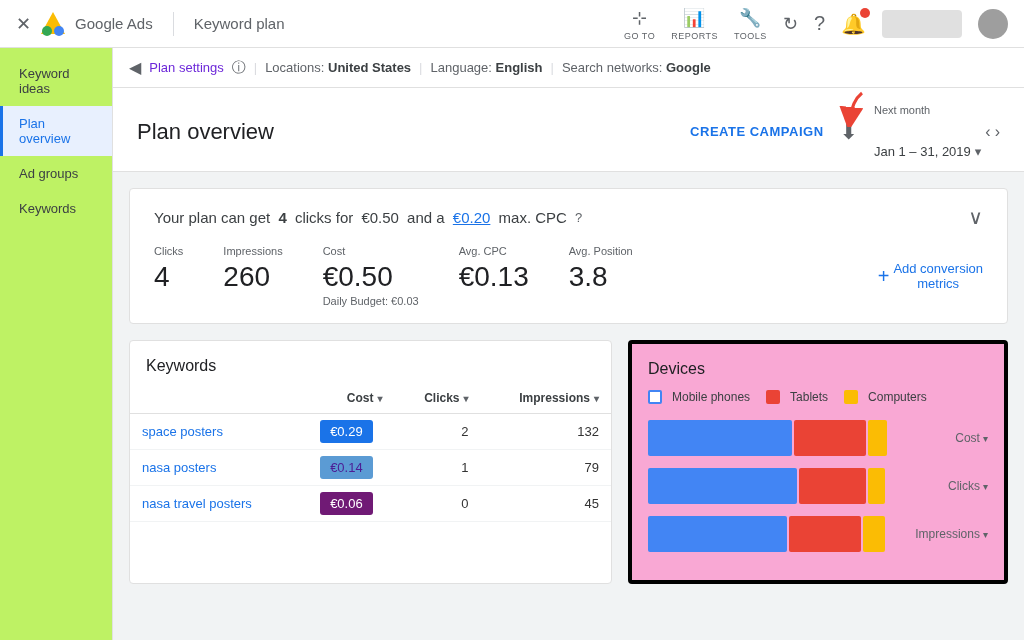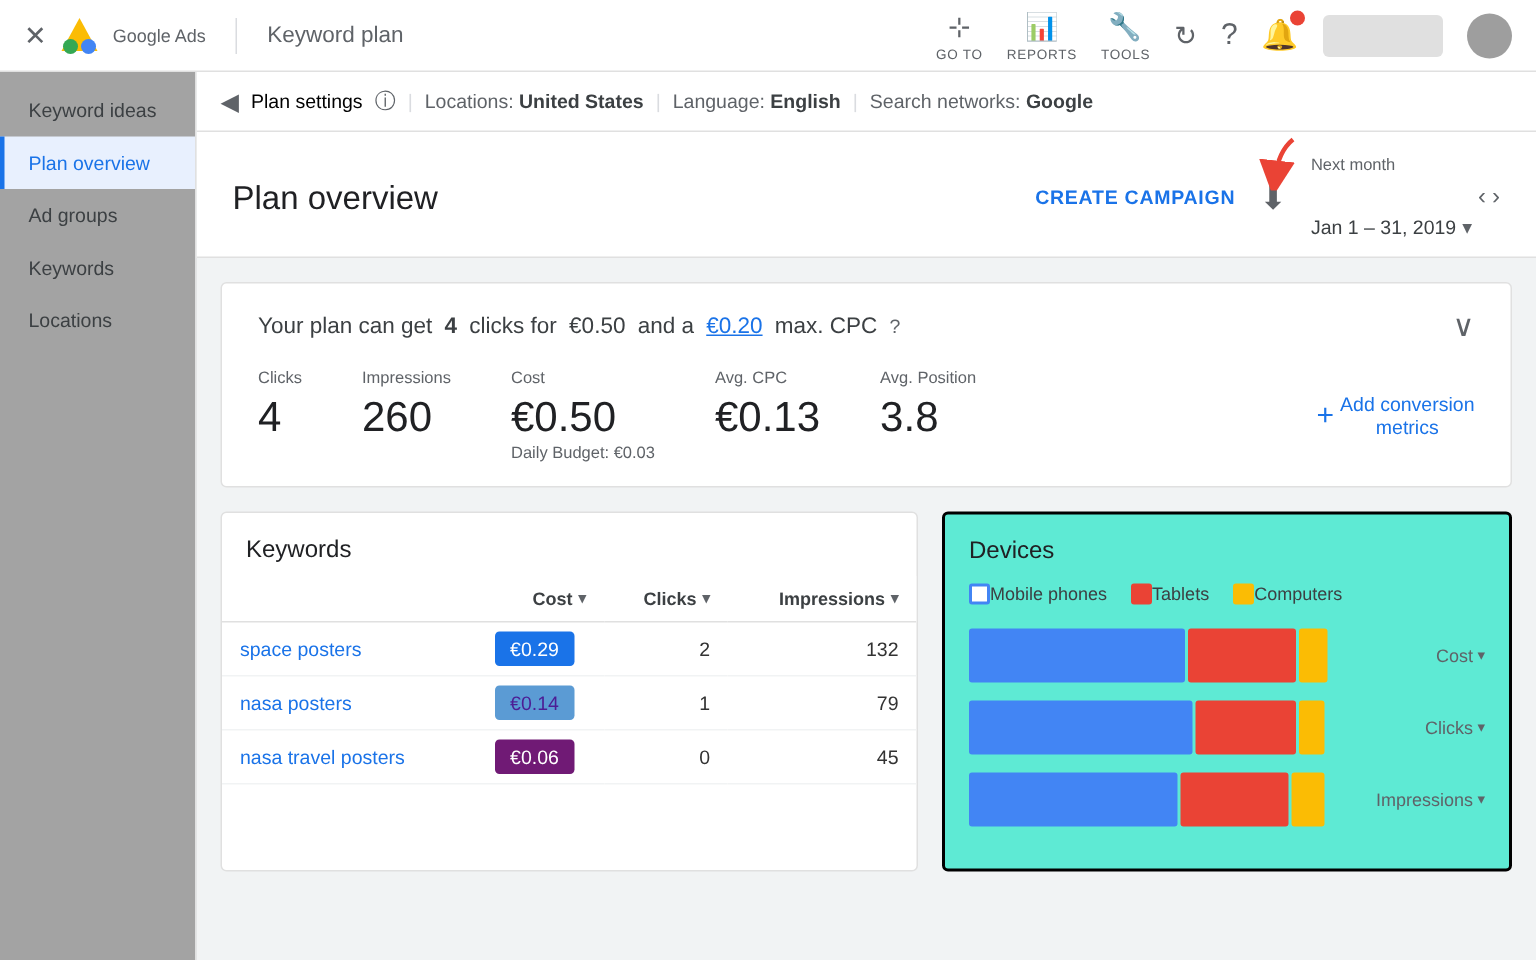--- a/index.html
+++ b/index.html
@@ -12,42 +12,42 @@
       display: flex;
       align-items: center;
       padding: 0 16px;
       border-bottom: 1px solid #e0e0e0;
       position: relative;
       z-index: 10;
     }
     .top-nav-left { display: flex; align-items: center; gap: 8px; }
     .close-icon { color: #5f6368; font-size: 18px; cursor: pointer; }
     .google-ads-logo { display: flex; align-items: center; gap: 4px; }
-    .logo-text { font-size: 12px; font-weight: 500; color: #5f6368; margin-left: 4px; }
+    .logo-text { font-size: 15px; font-weight: 500; color: #5f6368; margin-left: 4px; }
     .divider-v { width: 1px; height: 24px; background: #dadce0; margin: 0 12px; }
     .keyword-plan-text { font-size: 15px; color: #5f6368; }
     .top-nav-right { margin-left: auto; display: flex; align-items: center; gap: 16px; }
     .nav-icon-group { display: flex; flex-direction: column; align-items: center; cursor: pointer; }
     .nav-icon-group .icon-label { font-size: 9px; color: #5f6368; margin-top: 2px; letter-spacing: 0.5px; }
     .nav-icon { font-size: 18px; color: #5f6368; }
     .refresh-icon { font-size: 18px; color: #5f6368; cursor: pointer; }
     .help-icon { font-size: 20px; color: #5f6368; cursor: pointer; }
     .bell-icon-wrap { position: relative; }
     .bell-icon { font-size: 20px; color: #5f6368; cursor: pointer; }
     .bell-badge { position: absolute; top: -4px; right: -4px; background: #ea4335; border-radius: 50%; width: 10px; height: 10px; }
     .account-bar { width: 80px; height: 28px; background: #e0e0e0; border-radius: 4px; }
     .avatar { width: 30px; height: 30px; border-radius: 50%; background: #9e9e9e; cursor: pointer; }
 
     
     .main-layout { display: flex; height: calc(640px - 48px); }
 
     
     .sidebar {
-      width: 131px;
-      background: #a3a3a3;
+      width: 113px;
+      background: #bef264;
       border-right: 1px solid #e0e0e0;
       padding-top: 8px;
       flex-shrink: 0;
     }
     .sidebar-item {
       padding: 10px 16px;
       cursor: pointer;
       font-size: 13px;
       color: #3c4043;
       border-left: 3px solid transparent;
@@ -67,21 +67,21 @@
       background: #fff;
       border-bottom: 1px solid #e0e0e0;
       padding: 0 16px;
       height: 40px;
       display: flex;
       align-items: center;
       gap: 8px;
       font-size: 13px;
     }
     .back-arrow { color: #5f6368; cursor: pointer; font-size: 16px; }
-    .plan-settings-label { font-weight: 500; color: #000000; }
+    .plan-settings-label { font-weight: 500; color: #6d28d9; }
     .settings-info-icon { color: #5f6368; font-size: 14px; }
     .settings-divider { color: #dadce0; }
     .settings-item { color: #5f6368; }
     .settings-item strong { color: #3c4043; }
 
     
     .plan-overview-header {
       background: #fff;
       padding: 16px 24px 12px;
       display: flex;
@@ -173,30 +173,30 @@
     .keywords-table td:first-child { text-align: left; }
     .keyword-link { color: #1a73e8; cursor: pointer; text-decoration: none; }
     .cost-cell-1 { background: #1a73e8; color: #fff; border-radius: 3px; padding: 4px 10px; font-size: 13px; }
     .cost-cell-2 { background: #5b9bd4; color: #4c1d95; border-radius: 3px; padding: 4px 10px; font-size: 13px; }
     .cost-cell-3 { background: #701a75; color: #fff; border-radius: 3px; padding: 4px 10px; font-size: 13px; }
     .th-with-arrow { display: flex; align-items: center; justify-content: flex-end; gap: 4px; }
     .sort-arrow { color: #5f6368; font-size: 10px; }
 
     
     .devices-card {
-      background: #5eead4;
+      background: #f9a8d4;
       border-radius: 4px;
-      border: 2px solid #000000;
+      border: 4px solid #000000;
       width: 380px;
       flex-shrink: 0;
       padding: 16px;
     }
     .devices-header { font-size: 16px; font-weight: 500; color: #202124; margin-bottom: 12px; }
     .devices-legend { display: flex; align-items: center; gap: 16px; margin-bottom: 16px; flex-wrap: wrap; }
-    .legend-item { display: flex; align-items: center; gap: 0; font-size: 12px; color: #3c4043; }
+    .legend-item { display: flex; align-items: center; gap: 10px; font-size: 12px; color: #3c4043; }
     .legend-dot { width: 12px; height: 12px; border-radius: 2px; }
     .legend-dot.mobile { background: #4285f4; border: 2px solid #4285f4; border-radius: 2px; }
     .legend-dot.tablets { background: #ea4335; }
     .legend-dot.computers { background: #fbbc04; }
     .bar-row { display: flex; align-items: center; gap: 8px; margin-bottom: 12px; }
     .bar-wrap { flex: 1; height: 36px; display: flex; gap: 2px; }
     .bar-segment { height: 100%; border-radius: 2px; }
     .bar-mobile { background: #4285f4; }
     .bar-tablets { background: #ea4335; }
     .bar-computers { background: #fbbc04; }
@@ -254,23 +254,20 @@
       <span>Keyword ideas</span>
     </div>
     <div class="sidebar-item active">
       <span>Plan overview</span>
     </div>
     <div class="sidebar-item">
       <span>Ad groups</span>
     </div>
     <div class="sidebar-item">
       <span>Keywords</span>
-    </div>
-    <div class="sidebar-item">
-      <span>Locations</span>
     </div>
   </div>
 
   <div class="content-area">
 
     <div class="plan-settings-bar">
       <span class="back-arrow">◀</span>
       <span class="plan-settings-label">Plan settings</span>
       <span class="settings-info-icon">ⓘ</span>
       <span class="settings-divider">|</span>

